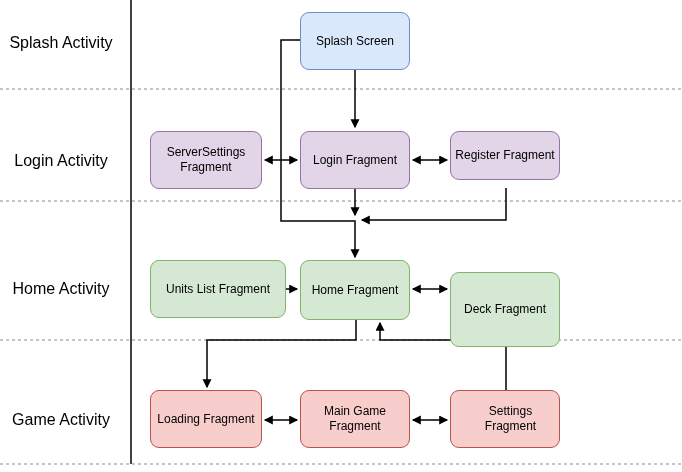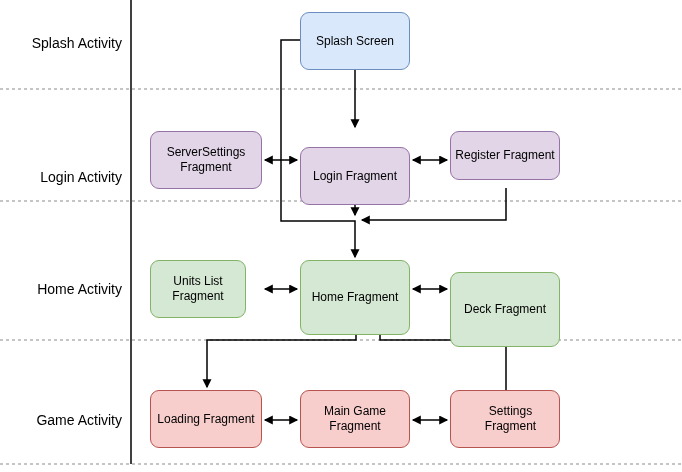--- a/index.html
+++ b/index.html
@@ -8,22 +8,22 @@
     width:682px;height:472px;
     background:#ffffff;
     font-family:"Liberation Sans", sans-serif;
     color:#000;
     overflow:hidden;
   }
   #wires{position:absolute;left:0;top:0;width:682px;height:472px;}
   .lane-label{
     position:absolute;
     left:0;width:122px;
-    text-align:right;
-    font-size:14px;line-height:14px;
+    text-align:center;
+    font-size:16px;line-height:14px;
     color:#000;
   }
   .node{
     position:absolute;
     box-sizing:border-box;
     display:flex;align-items:center;justify-content:center;
     text-align:center;
     border-radius:9px;
     border:1px solid #14532d;
     font-size:12px;line-height:1.25;
@@ -65,31 +65,31 @@
       <path d="M265,289 L297,289" marker-start="url(#ah-start)" marker-end="url(#ah-end)"></path>
       <path d="M413,289 L447,289" marker-start="url(#ah-start)" marker-end="url(#ah-end)"></path>
       <path d="M356,318 L356,340 L207,340 L207,387" marker-end="url(#ah-end)"></path>
       <path d="M506,390 L506,340 L380,340 L380,323" marker-end="url(#ah-end)"></path>
       <path d="M265,420 L297,420" marker-start="url(#ah-start)" marker-end="url(#ah-end)"></path>
       <path d="M413,420 L447,420" marker-start="url(#ah-start)" marker-end="url(#ah-end)"></path>
     </g>
   </svg>
 
   <div class="lane-label" style="top:36px;">Splash Activity</div>
-  <div class="lane-label" style="top:154px;margin-top:16px;">Login Activity</div>
+  <div class="lane-label" style="top:154px;">Login Activity</div>
   <div class="lane-label" style="top:282px;">Home Activity</div>
   <div class="lane-label" style="top:413px;">Game Activity</div>
 
   <div class="node c-blue" style="left:300px;top:12px;width:110px;height:58px;">Splash Screen</div>
 
   <div class="node c-purple" style="left:150px;top:131px;width:112px;height:58px;">ServerSettings Fragment</div>
-  <div class="node c-purple" style="left:300px;top:131px;width:110px;height:58px;margin-top:16px;">Login Fragment</div>
+  <div class="node c-purple" style="left:300px;top:131px;width:110px;height:58px;">Login Fragment</div>
   <div class="node c-purple" style="left:450px;top:131px;width:110px;height:49px;">Register Fragment</div>
 
-  <div class="node c-green" style="left:150px;top:260px;width:96px;height:58px;">Units List Fragment</div>
-  <div class="node c-green" style="left:300px;top:260px;width:110px;height:75px;">Home Fragment</div>
+  <div class="node c-green" style="left:150px;top:260px;width:136px;height:58px;">Units List Fragment</div>
+  <div class="node c-green" style="left:300px;top:260px;width:110px;height:60px;">Home Fragment</div>
   <div class="node c-green" style="left:450px;top:260px;width:110px;height:75px;margin-top:12px;">Deck Fragment</div>
 
   <div class="node c-red" style="left:150px;top:390px;width:112px;height:58px;">Loading Fragment</div>
   <div class="node c-red" style="left:300px;top:390px;width:110px;height:58px;">Main Game Fragment</div>
   <div class="node c-red" style="left:450px;top:390px;width:110px;height:58px;padding-left:13px;">Settings Fragment</div>
 
 </div>
 
 </body></html>

